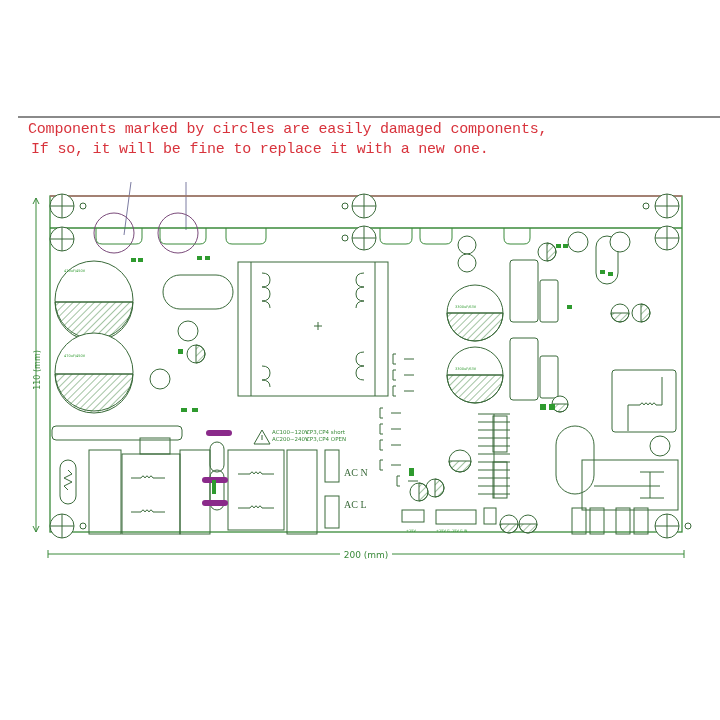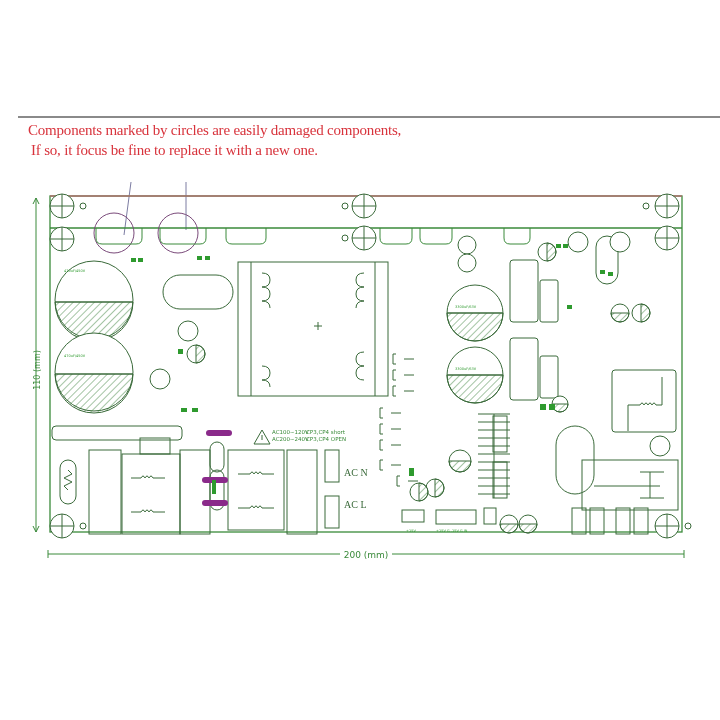--- a/index.html
+++ b/index.html
@@ -1,31 +1,31 @@
 <!DOCTYPE html>
 <html><head>
 <meta charset="utf-8">
 <style>
   html, body { margin:0; padding:0; background:#ffffff; }
   body { width:720px; height:720px; position:relative; overflow:hidden; font-family:"Liberation Sans", sans-serif; }
   .topline { position:absolute; left:18px; top:116px; width:702px; height:2px; background:#8a8a8a; }
-  .note { position:absolute; left:28px; top:120px; color:#d8333c; font-size:15px; line-height:20px; font-family:Liberation Serif, serif; letter-spacing:-0.2px; }
+  .note { position:absolute; left:28px; top:120px; color:#d8333c; font-size:15px; line-height:20px; font-family:Liberation Mono, monospace; letter-spacing:-0.2px; }
   .note div { white-space:nowrap; }
   .note .l2, .note .l3 { padding-left:3px; }
   svg.board { position:absolute; left:0; top:0; }
   .lbl { font-family:"DejaVu Sans", sans-serif; }
 </style>
 </head>
 <body>
 
 <div class="topline"></div>
 
 <div class="note">
   <div class="l1">Components marked by circles are easily damaged components,</div>
-  <div class="l3">If so, it focus be fine to replace it with a new one.</div>
+  <div class="l3">If so, it will be fine to replace it with a new one.</div>
 </div>
 
 <svg class="board" width="720" height="720" viewBox="0 0 720 720">
   <defs>
     <pattern id="hatch" width="5" height="5" patternUnits="userSpaceOnUse" patternTransform="rotate(45)">
       <line x1="0" y1="0" x2="0" y2="5" stroke="#4a8a4a" stroke-width="1"></line>
     </pattern>
   </defs>
 
   <g stroke="#5a5a8a" stroke-width="0.8" fill="none">

